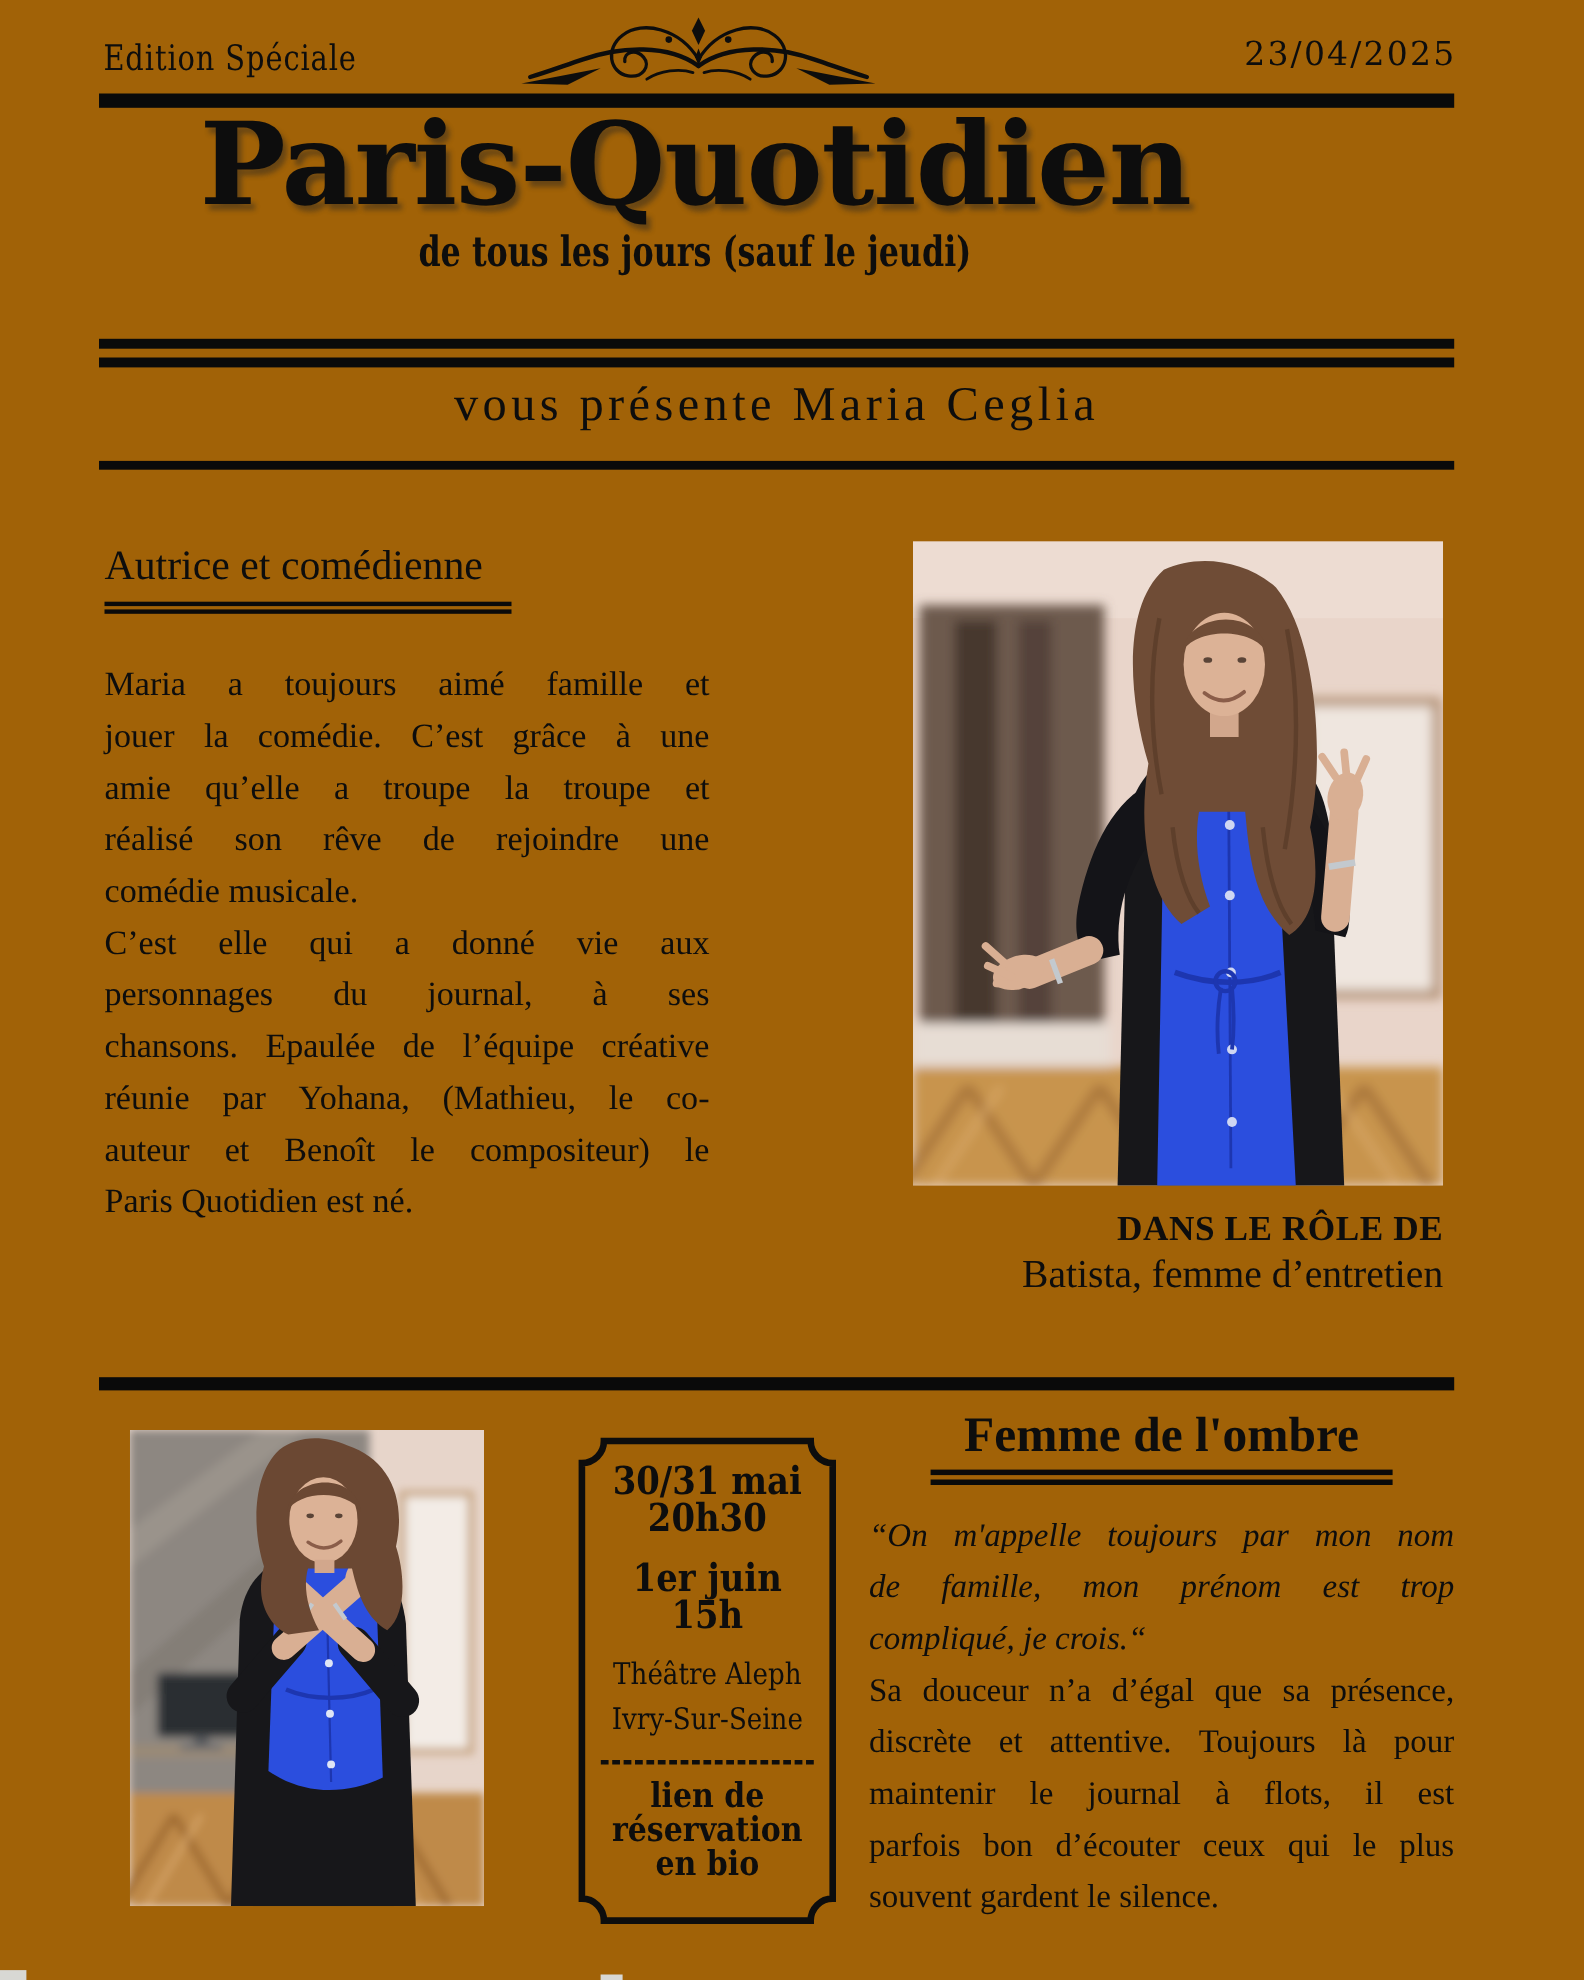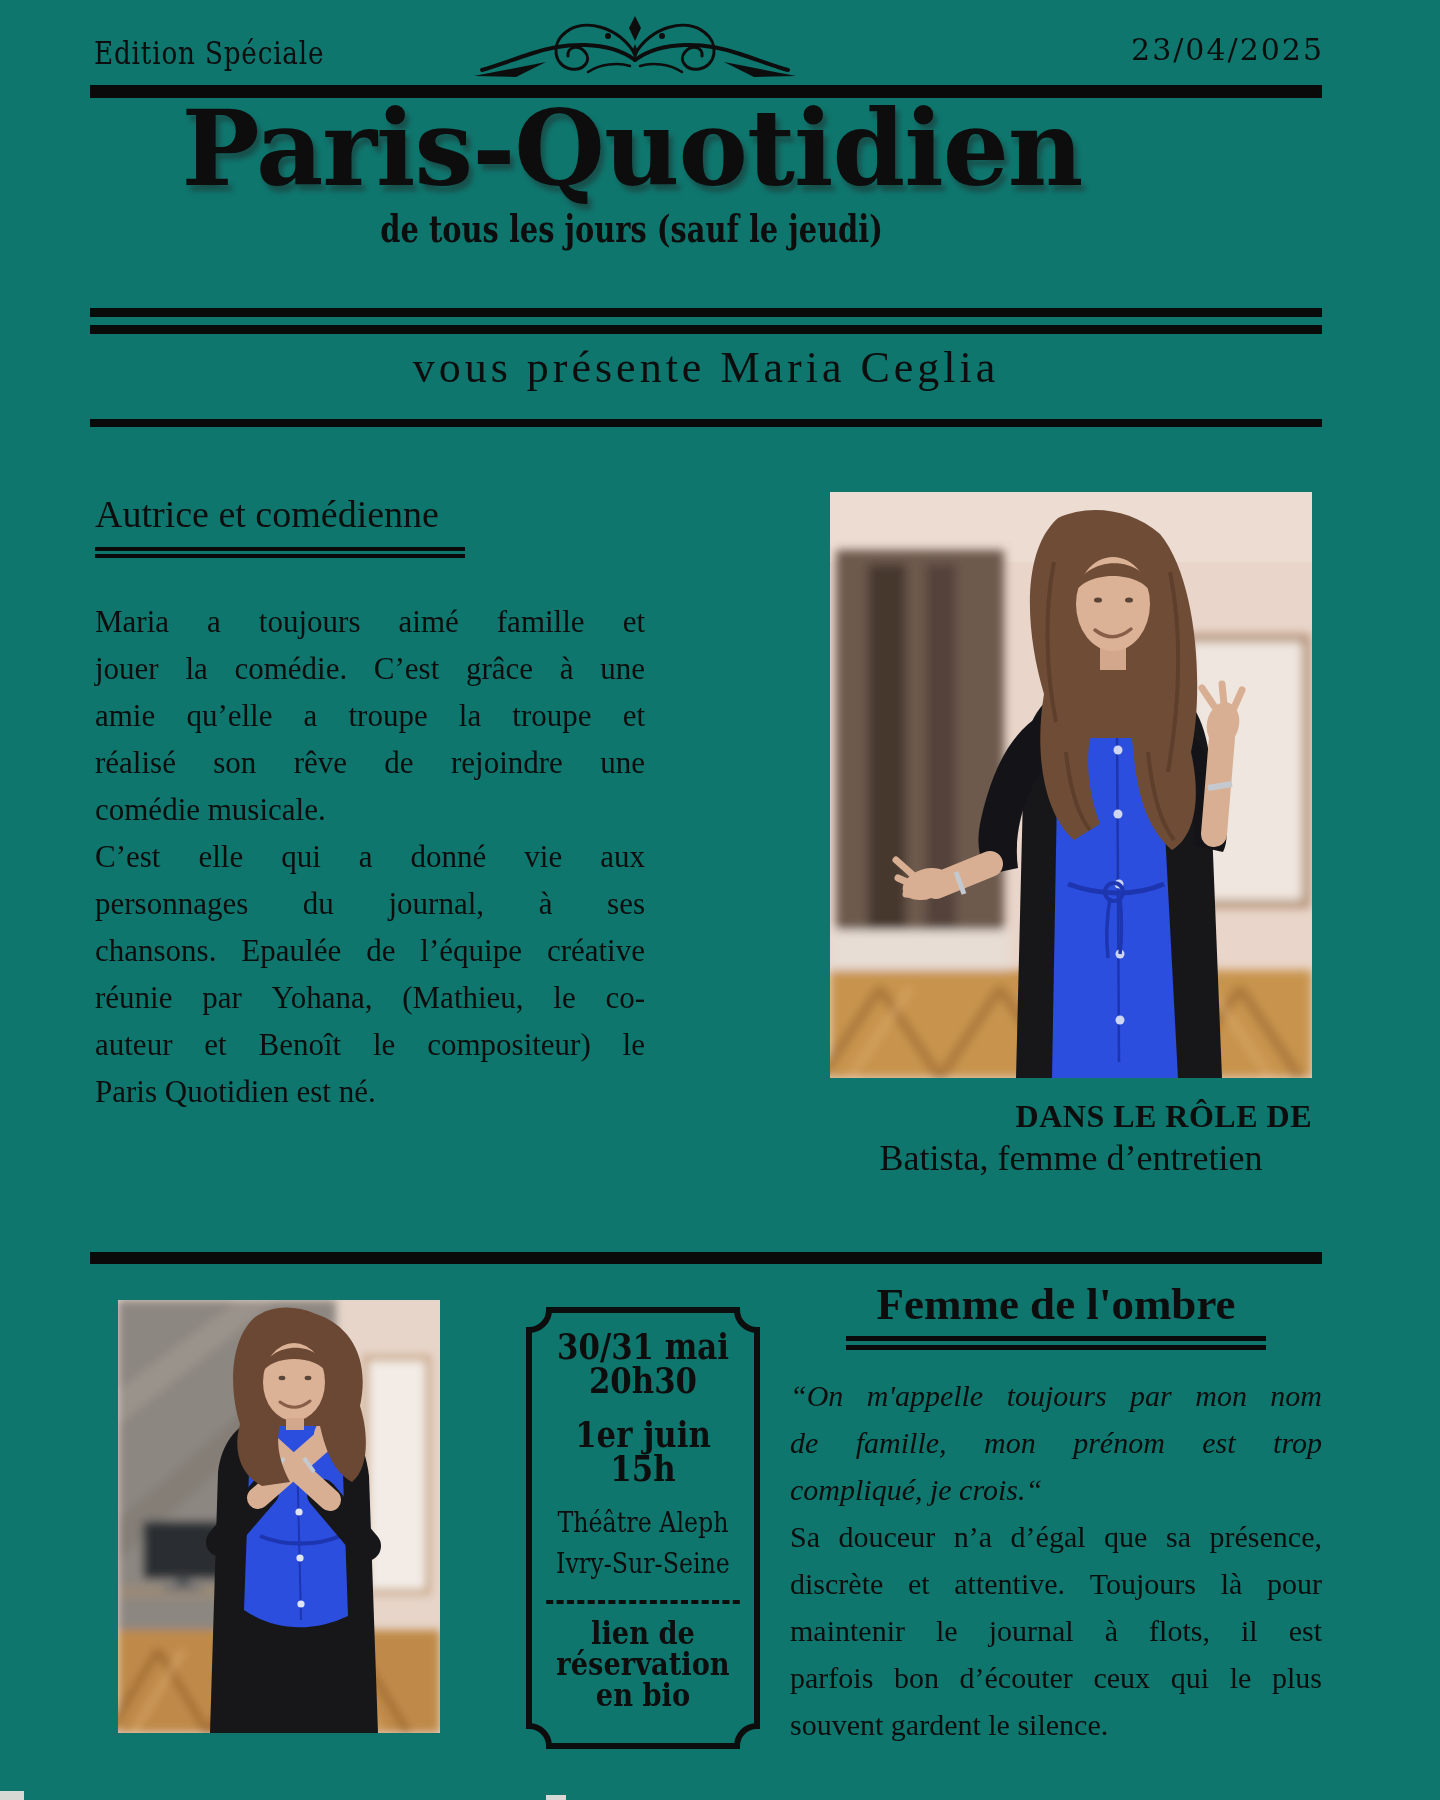--- a/index.html
+++ b/index.html
@@ -1,18 +1,18 @@
 <!DOCTYPE html>
 <html><head>
 <meta charset="utf-8">
 <style>
   html,body{margin:0;padding:0;background:#e8e8e8;}
   .page{
     position:relative;width:1440px;height:1800px;margin:0 auto;
-    background:#0f766e;color:#0d0d0d;overflow:hidden;
+    background:#a16207;color:#0d0d0d;overflow:hidden;
     font-family:"Liberation Serif",serif;
   }
   .abs{position:absolute;}
   
   .edition{left:94px;top:34px;font-family:"DejaVu Serif",serif;font-size:32px;
     transform:scaleX(.82);transform-origin:left center;letter-spacing:1px;}
   .issue-date{right:116px;top:32px;font-family:"DejaVu Serif",serif;font-size:30px;letter-spacing:2px;}
   .ornament{left:468px;top:14px;width:334px;height:76px;}
   .rule{background:#0a0a0a;left:90px;width:1232px;}
   .rule-a{top:85px;height:13px;}
@@ -38,21 +38,21 @@
   .tline{line-height:47px;white-space:nowrap;}
   .just{display:flex;justify-content:space-between;}
   
   .photo{overflow:hidden;}
   .main-photo{left:830px;top:492px;width:482px;height:586px;}
   .bottom-photo{left:118px;top:1300px;width:322px;height:433px;}
   .photo svg{display:block;width:100%;height:100%;}
   
   .caption{left:830px;top:1096px;width:482px;text-align:right;}
   .caption-kicker{font-size:32px;font-weight:700;letter-spacing:.5px;line-height:40px;}
-  .caption-role{font-size:36px;line-height:44px;text-align:center;}
+  .caption-role{font-size:36px;line-height:44px;}
   .rule-c{top:1252px;height:12px;}
   
   .ticket{left:525px;top:1306px;width:236px;height:444px;text-align:center;}
   .ticket-border{position:absolute;left:0;top:0;width:100%;height:100%;}
   .ticket-inner{position:relative;padding-top:24px;transform:scaleX(.88);transform-origin:center top;}
   .tk-big{font-family:"DejaVu Serif",serif;font-weight:700;font-size:35px;line-height:34px;}
   .tk-gap1{height:20px;}
   .tk-gap2{height:16px;}
   .tk-mid{font-family:"DejaVu Serif",serif;font-size:27px;line-height:41px;}
   .tk-dash{border-top:4px dashed #0d0d0d;margin:16px 8px 14px 8px;}

